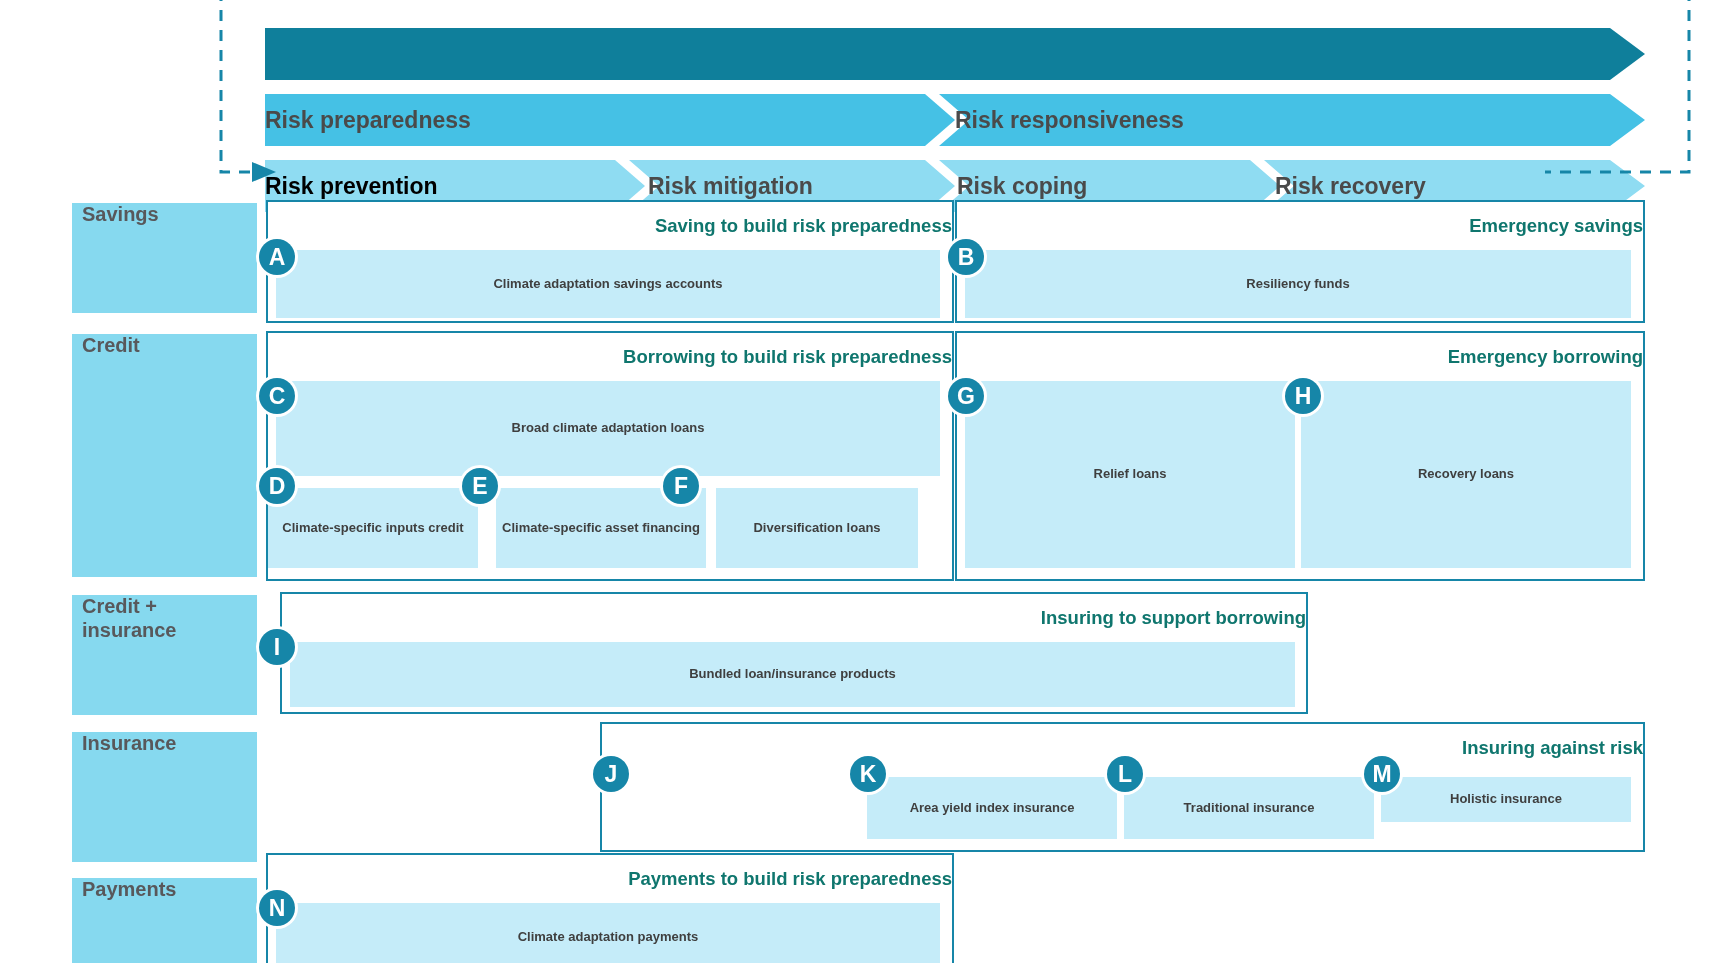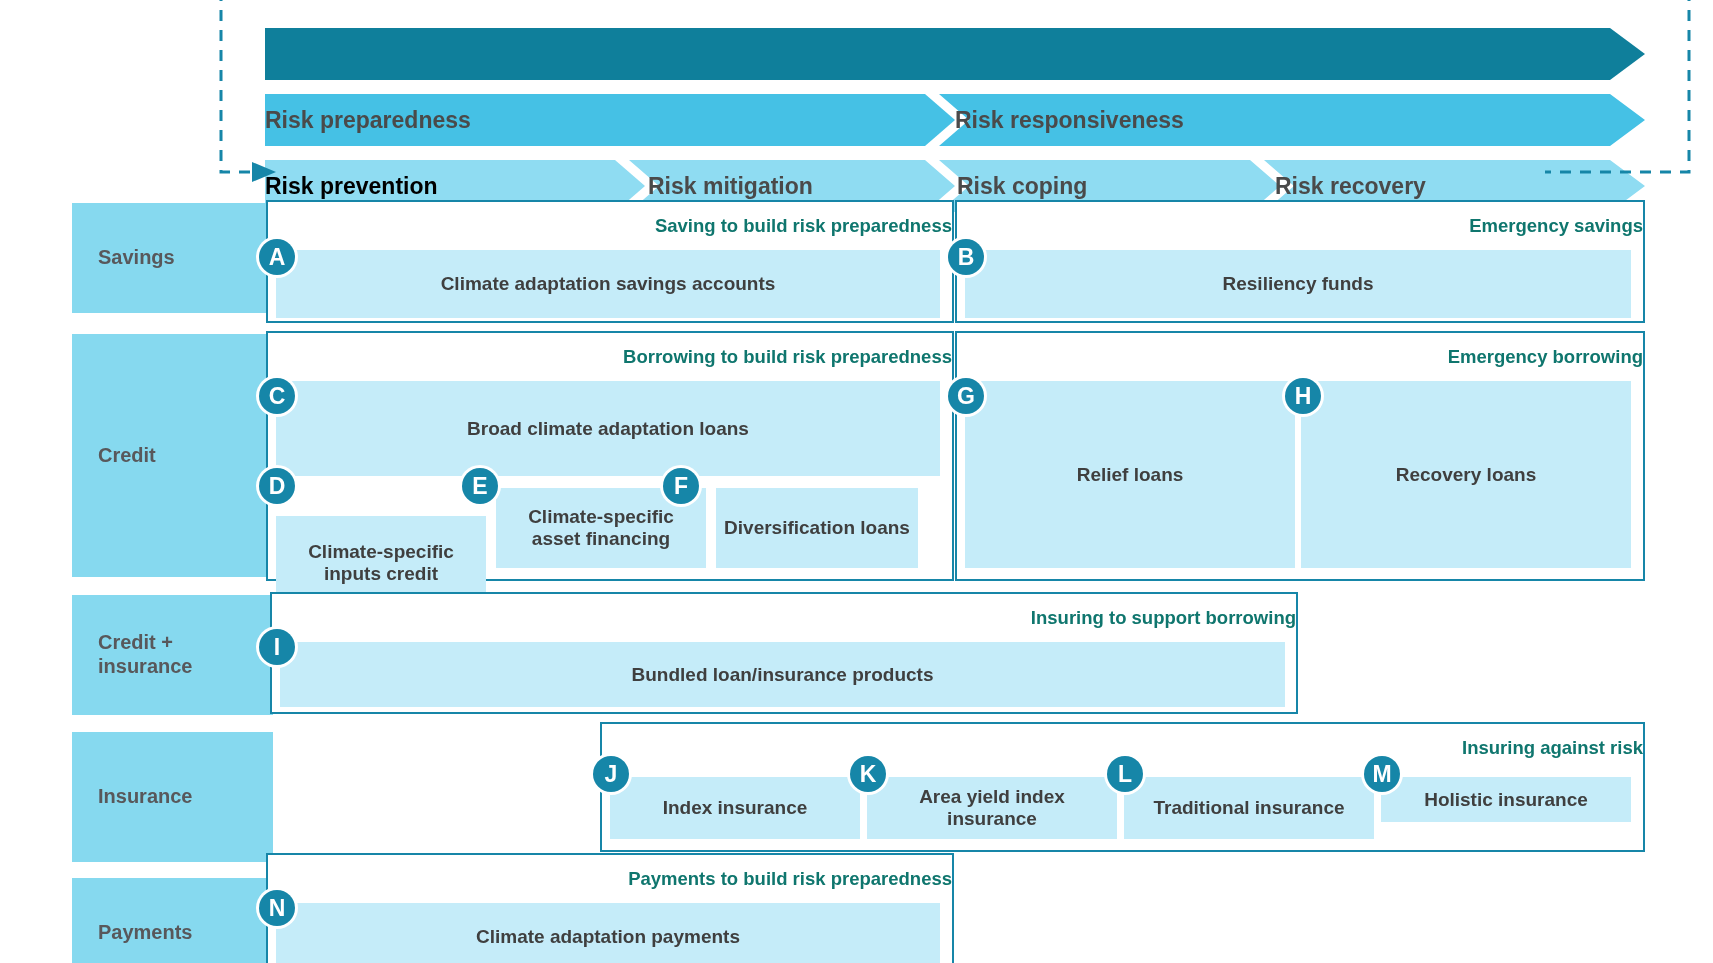--- a/index.html
+++ b/index.html
@@ -4,27 +4,27 @@
 <style>
   html,body{margin:0;padding:0;background:#ffffff;}
   body{width:1713px;height:963px;position:relative;font-family:"Liberation Sans",sans-serif;overflow:hidden;}
   #stage{position:absolute;left:0;top:0;width:1713px;height:963px;}
 
   
   .band{position:absolute;display:flex;align-items:center;color:#fff;font-weight:bold;font-size:23px;margin-top:16px;}
 
   
   .rowlabel{position:absolute;background:#86d9ef;color:#58585b;font-weight:bold;font-size:20px;
-            display:flex;align-items:center;padding-left:26px;line-height:1.18;}
+            display:flex;padding-left:10px;line-height:1.18;}
 
   
   .group{position:absolute;border:2px solid #1686a8;background:#ffffff;box-sizing:border-box;}
   .grouptitle{position:absolute;left:0;right:0;text-align:right;color:#0f766e;
               font-weight:bold;font-size:18.5px;white-space:nowrap;}
-  .prod{position:absolute;background:#c5ecf9;color:#3f3f3f;font-weight:bold;font-size:19px;
+  .prod{position:absolute;background:#c5ecf9;color:#3f3f3f;font-weight:bold;font-size:13px;
         display:flex;align-items:center;justify-content:center;text-align:center;
         box-sizing:border-box;line-height:1.15;padding:0 6px;}
 
   
   .badge{position:absolute;width:36px;height:36px;border-radius:50%;background:#1686a8;
          color:#fff;font-weight:bold;font-size:23px;display:flex;align-items:center;
          justify-content:center;box-shadow:0 0 0 3px #ffffff;z-index:12;}
 
   
   .dash-svg{position:absolute;left:0;top:0;width:1713px;height:963px;pointer-events:none;z-index:1;}
@@ -104,21 +104,21 @@
   </div>
   <div class="badge" style="left:948px;top:239px;">
       <span>B</span>
     </div>
 
   <div class="group" style="left:266px;top:331px;width:688px;height:250px;">
     <div class="grouptitle" style="top:13px;">Borrowing to build risk preparedness</div>
     <div class="prod" style="left:8px;top:48px;width:664px;height:95px;align-items:center;">
       <span>Broad climate adaptation loans</span>
     </div>
-    <div class="prod" style="left:8px;top:155px;width:210px;height:93px;margin-top:28px;">
+    <div class="prod" style="left:0;top:155px;width:210px;height:80px;">
       <span>Climate-specific inputs credit</span>
     </div>
     <div class="prod" style="left:228px;top:155px;width:210px;height:80px;">
       <span>Climate-specific asset financing</span>
     </div>
     <div class="prod" style="left:448px;top:155px;width:202px;height:80px;">
       <span>Diversification loans</span>
     </div>
   </div>
   <div class="badge" style="left:259px;top:378px;">
@@ -143,35 +143,32 @@
       <span>Recovery loans</span>
     </div>
   </div>
   <div class="badge" style="left:948px;top:378px;">
       <span>G</span>
     </div>
   <div class="badge" style="left:1285px;top:378px;">
       <span>H</span>
     </div>
 
-  <div class="group" style="left:270px;top:592px;width:1028px;height:122px;">
+  <div class="group" style="left:280px;top:592px;width:1028px;height:122px;">
     <div class="grouptitle" style="top:13px;">Insuring to support borrowing</div>
     <div class="prod" style="left:8px;top:48px;width:1005px;height:65px;">
       <span>Bundled loan/insurance products</span>
     </div>
   </div>
   <div class="badge" style="left:259px;top:629px;">
       <span>I</span>
     </div>
 
   <div class="group" style="left:600px;top:722px;width:1045px;height:130px;">
     <div class="grouptitle" style="top:13px;">Insuring against risk</div>
-    <div class="prod" style="left:8px;top:53px;width:250px;height:62px;">
-      <span>Index insurance</span>
-    </div>
     <div class="prod" style="left:265px;top:53px;width:250px;height:62px;">
       <span>Area yield index insurance</span>
     </div>
     <div class="prod" style="left:522px;top:53px;width:250px;height:62px;">
       <span>Traditional insurance</span>
     </div>
     <div class="prod" style="left:779px;top:53px;width:250px;height:45px;">
       <span>Holistic insurance</span>
     </div>
   </div>

